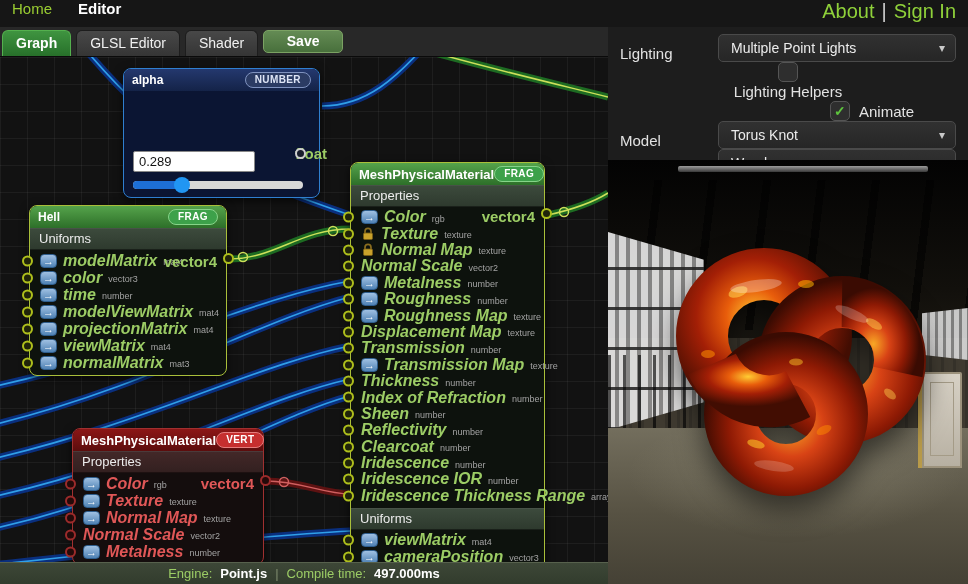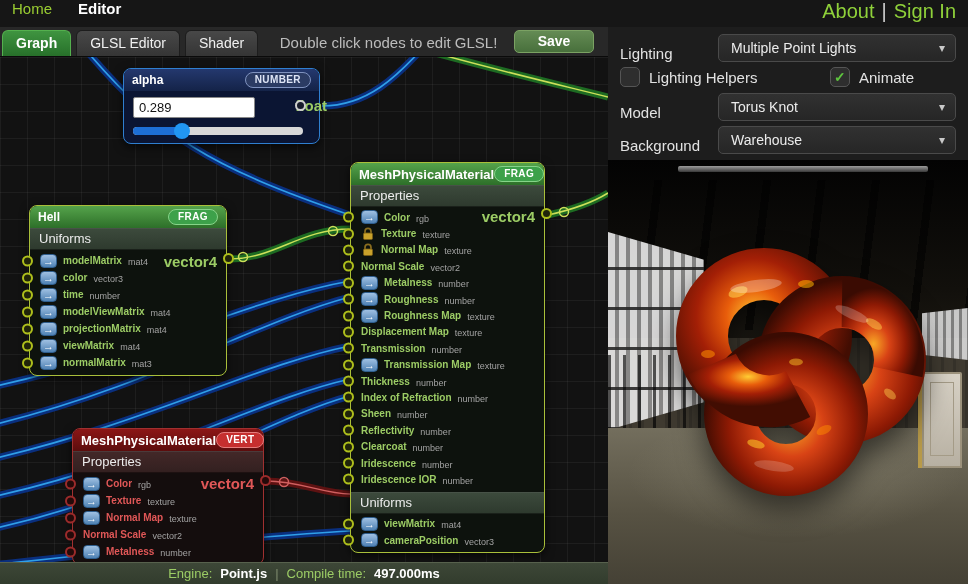--- a/index.html
+++ b/index.html
@@ -58,21 +58,21 @@
   .ntitle { color:#fff; font-size:12px; font-weight:bold; }
   .nbadge { font-size:10px; font-weight:bold; letter-spacing:.4px; color:#fff;
             border-radius:9px; padding:1px 9px 2px; }
   .nsection { font-size:13px; color:#ececec; padding:2px 9px 3px;
               border-top:1px solid rgba(255,255,255,.12);
               border-bottom:1px solid rgba(0,0,0,.55); }
   .nbody { padding:2px 0 4px; }
   .nrow { position:relative; display:flex; align-items:center; gap:6px;
           padding-left:10px; height:17px; }
   .dense .nrow { height:16.4px; }
-  .rname { font-size:10px; font-weight:bold; white-space:nowrap; }
+  .rname { font-size:16px; font-weight:bold; white-space:nowrap;font-style:italic; }
   .rtype { font-size:9px; color:#a3a3a3; white-space:nowrap; padding-top:3px; }
   .arrow-ic { width:17px; height:14px; flex:0 0 auto; border-radius:4px; text-align:center;
               line-height:13px; font-size:11px; font-weight:bold; color:#fff;
               background:linear-gradient(#9fc0e2,#4f82b4); border:1px solid #2f5e8d; }
   .lock-ic { width:14px; height:14px; flex:0 0 auto; }
   .port { position:absolute; width:11px; height:11px; border-radius:50%;
           background:#20240a; border:2.5px solid #aebf1c; }
   .port.in { left:-8px; top:50%; transform:translateY(-50%); }
   .nout { position:absolute; right:-8px; display:flex; gap:6px; z-index:3; }
   .nout .port.out { position:static; transform:none; }
@@ -92,21 +92,21 @@
   .node-red .nbadge { background:#c62f2f; border:1px solid #e57d7d; }
   .node-red .nsection { background:linear-gradient(#432828,#332020); }
   .node-red .rname { color:#e05757; }
   .node-red .out-label { color:#e05757; }
   .node-red .port { background:#240a0a; border-color:#9c2b2b; }
 
   
   .node-blue { background:#0b1533; border:1.5px solid #2f7fd0; width:197px; }
   .node-blue .nheader { background:linear-gradient(#24386e,#142348); }
   .node-blue .nbadge { background:#2b3b63; border:1px solid #7f92bf; color:#dde4f5; }
-  .alpha-body { padding:6px 9px 8px; position:relative; }
+  .alpha-body { padding:12px 9px 8px; position:relative;margin-top:48px; }
   .num-input { width:122px; height:21px; border:1px solid #888; border-radius:2px;
                background:#fff; color:#111; font-size:13px; padding:0 5px;
                font-family:"Liberation Sans", sans-serif; }
   .float-out { position:absolute; top:6px; right:-8px; display:flex; align-items:center; gap:5px; }
   .float-out .out-label { color:#9ccc65; font-size:15px; font-weight:bold; }
   .port.gray { background:#171c2b; border-color:#cfcfcf; }
   .slider { position:relative; width:170px; height:8px; margin-top:9px;
             background:#d8d8d8; border-radius:4px; }
   .slider-fill { position:absolute; left:0; top:0; height:8px; background:#1d6fd6;
                  border-radius:4px 0 0 4px; }
@@ -123,21 +123,21 @@
 
   
   .controls { height:133px; padding:7px 12px 6px; display:flex; flex-direction:column;
               justify-content:space-between; background:#1d1d1d; }
   .ctl-row { display:flex; align-items:flex-end; }
   .ctl-label { width:98px; color:#e2e2e2; font-size:15px; flex:0 0 auto; }
   .select { flex:1; height:28px; background:linear-gradient(#313131,#262626);
             border:1px solid #4a4a4a; border-radius:5px; display:flex; align-items:center;
             padding:0 10px 0 12px; color:#ececec; font-size:14px; }
   .select .chev { margin-left:auto; color:#c9c9c9; font-size:12px; }
-  .cb-row { display:flex; align-items:center; gap:9px; }
+  .cb-row { display:flex; align-items:center; gap:1px;flex-direction:column; }
   .checkbox { width:20px; height:20px; border-radius:5px; background:#2e2e2e;
               border:1.5px solid #555; display:flex; align-items:center; justify-content:center;
               font-size:14px; font-weight:bold; color:transparent; }
   .checkbox.checked { color:#5ec43e; }
   .cb-label { color:#e2e2e2; font-size:15px; }
   .animate-group { margin-left:auto; margin-right:42px; display:flex; align-items:center; gap:9px; }
 
   
   .preview { position:relative; flex:1; overflow:hidden; background:#15130f; }
   .pv-ceiling { position:absolute; left:0; top:0; width:100%; height:185px;
@@ -189,21 +189,20 @@
   </div>
 
   <div class="mainrow">
 
     <div class="leftcol">
 
       <div class="tabstrip">
         <span class="tab active">Graph</span>
         <span class="tab">GLSL Editor</span>
         <span class="tab">Shader</span>
-        <span class="tab-hint">Double click nodes to edit GLSL!</span>
         <span class="save-btn">Save</span>
       </div>
 
       <div class="canvas">
 
         <svg class="wires" width="608" height="505" viewBox="0 0 608 505">
           <g>
             <path class="wire-blue-o" d="M 85 -8 C 160 80, 210 110, 350 158"></path>
             <path class="wire-blue-i" d="M 85 -8 C 160 80, 210 110, 350 158"></path>
             <path class="wire-blue-o" d="M 322 49 C 368 49, 398 18, 422 -8"></path>
@@ -440,20 +439,26 @@
                 <span class="port in"></span>
 
                 <span class="rname">Iridescence</span>
                 <span class="rtype">number</span>
               </div>
               <div class="nrow">
                 <span class="port in"></span>
 
                 <span class="rname">Iridescence IOR</span>
                 <span class="rtype">number</span>
+              </div>
+              <div class="nrow">
+                <span class="port in"></span>
+
+                <span class="rname">Iridescence Thickness Range</span>
+                <span class="rtype">array</span>
               </div>
             </div>
           <div class="nsection">Uniforms</div>
           <div class="nbody">
 
           <div class="nrow">
                 <span class="port in"></span>
                 <span class="arrow-ic">→</span>
                 <span class="rname">viewMatrix</span>
                 <span class="rtype">mat4</span>

